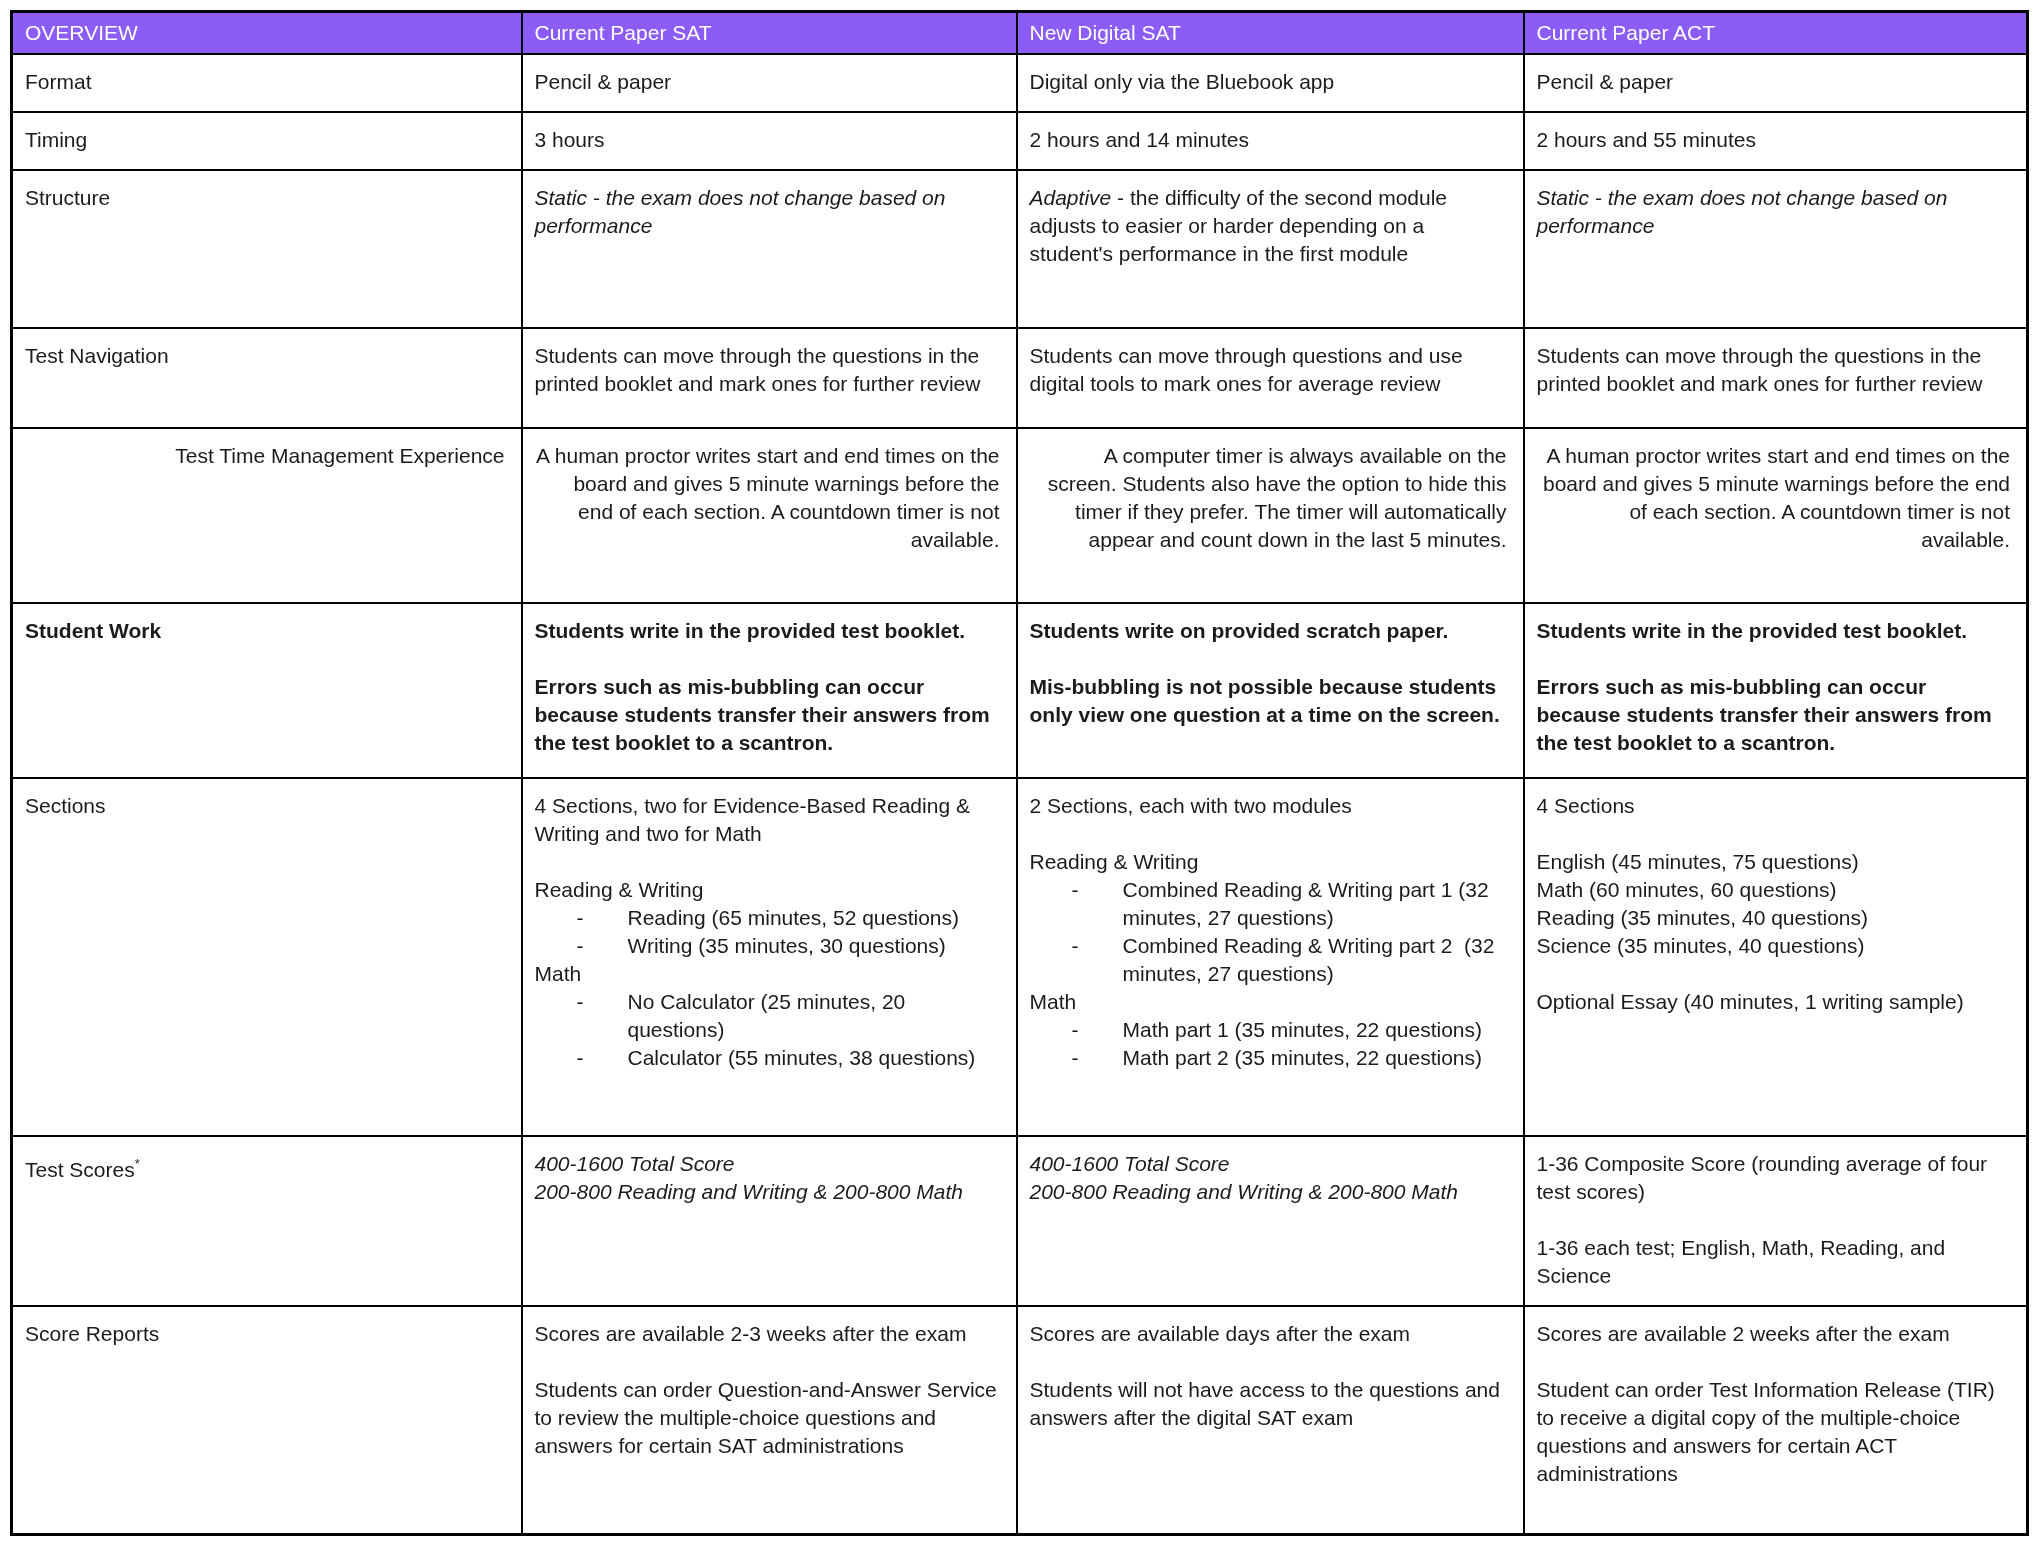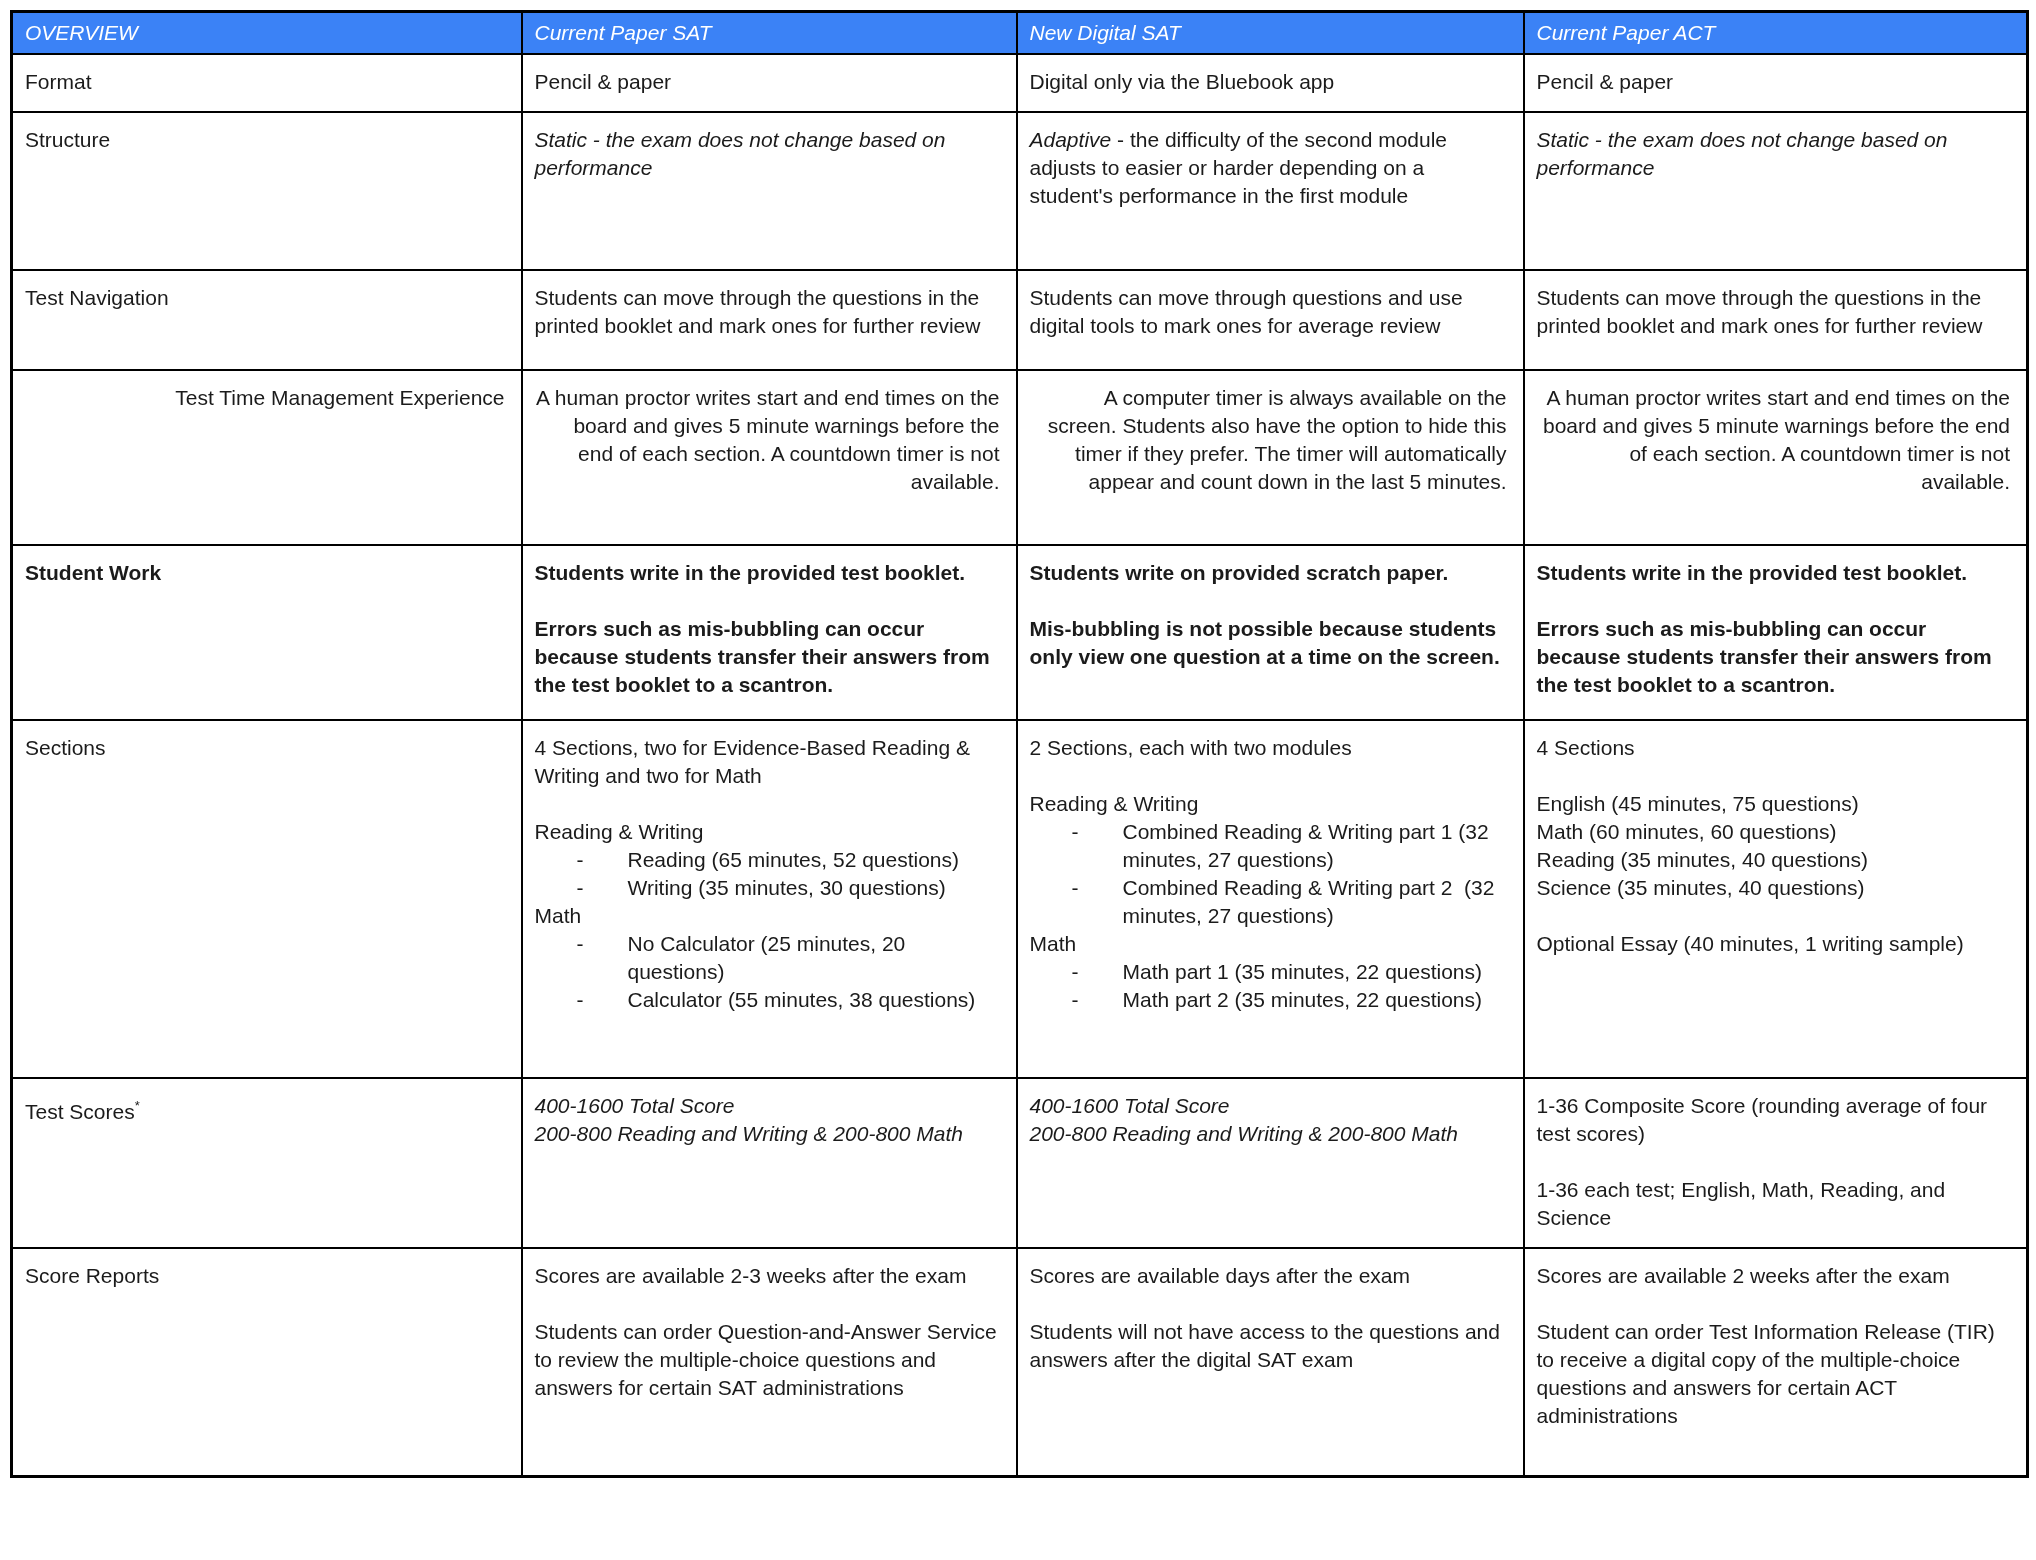--- a/index.html
+++ b/index.html
@@ -17,26 +17,25 @@
     border:3px solid #000;
   }
   td{
     border:2px solid #000;
     vertical-align:top;
     padding:13px 16px 14px 12px;
     font-size:21px;
     line-height:28px;
   }
   tr.hdr td{
-    background:#3b82f6;
+    background:#8b5cf6;
     color:#ffffff;
     vertical-align:middle;
     height:26px;
     padding:6px 12px;
-    font-style:italic;
   }
   .p,.line{margin:0;white-space:pre-wrap;}
   .gap{margin-top:28px;}
   .i{font-style:italic;}
   .u{}
   .sup{font-size:13px;vertical-align:9px;}
   .li{display:flex;padding-left:42px;}
   .li-marker{flex:0 0 51px;}
   .li-text{flex:1;white-space:pre-wrap;}
   
@@ -77,20 +76,34 @@
           <p class="p">Pencil &amp; paper</p>
         </td>
     <td>
           <p class="p">Digital only via the Bluebook app</p>
         </td>
     <td>
           <p class="p">Pencil &amp; paper</p>
         </td>
   </tr>
 
+  <tr class="r-timing">
+    <td>
+          <p class="p">Timing</p>
+        </td>
+    <td>
+          <p class="p">3 hours</p>
+        </td>
+    <td>
+          <p class="p">2 hours and 14 minutes</p>
+        </td>
+    <td>
+          <p class="p">2 hours and 55 minutes</p>
+        </td>
+  </tr>
 
   <tr class="r-structure">
     <td>
           <p class="p">Structure</p>
         </td>
     <td>
       <p class="p i"><span>Static - the exam does </span><span class="u">not</span><span> change based on performance</span></p>
     </td>
     <td>
       <p class="p"><span class="i">Adaptive</span><span> - the difficulty of the second module adjusts to easier or harder depending on a student's performance in the first module</span></p>

